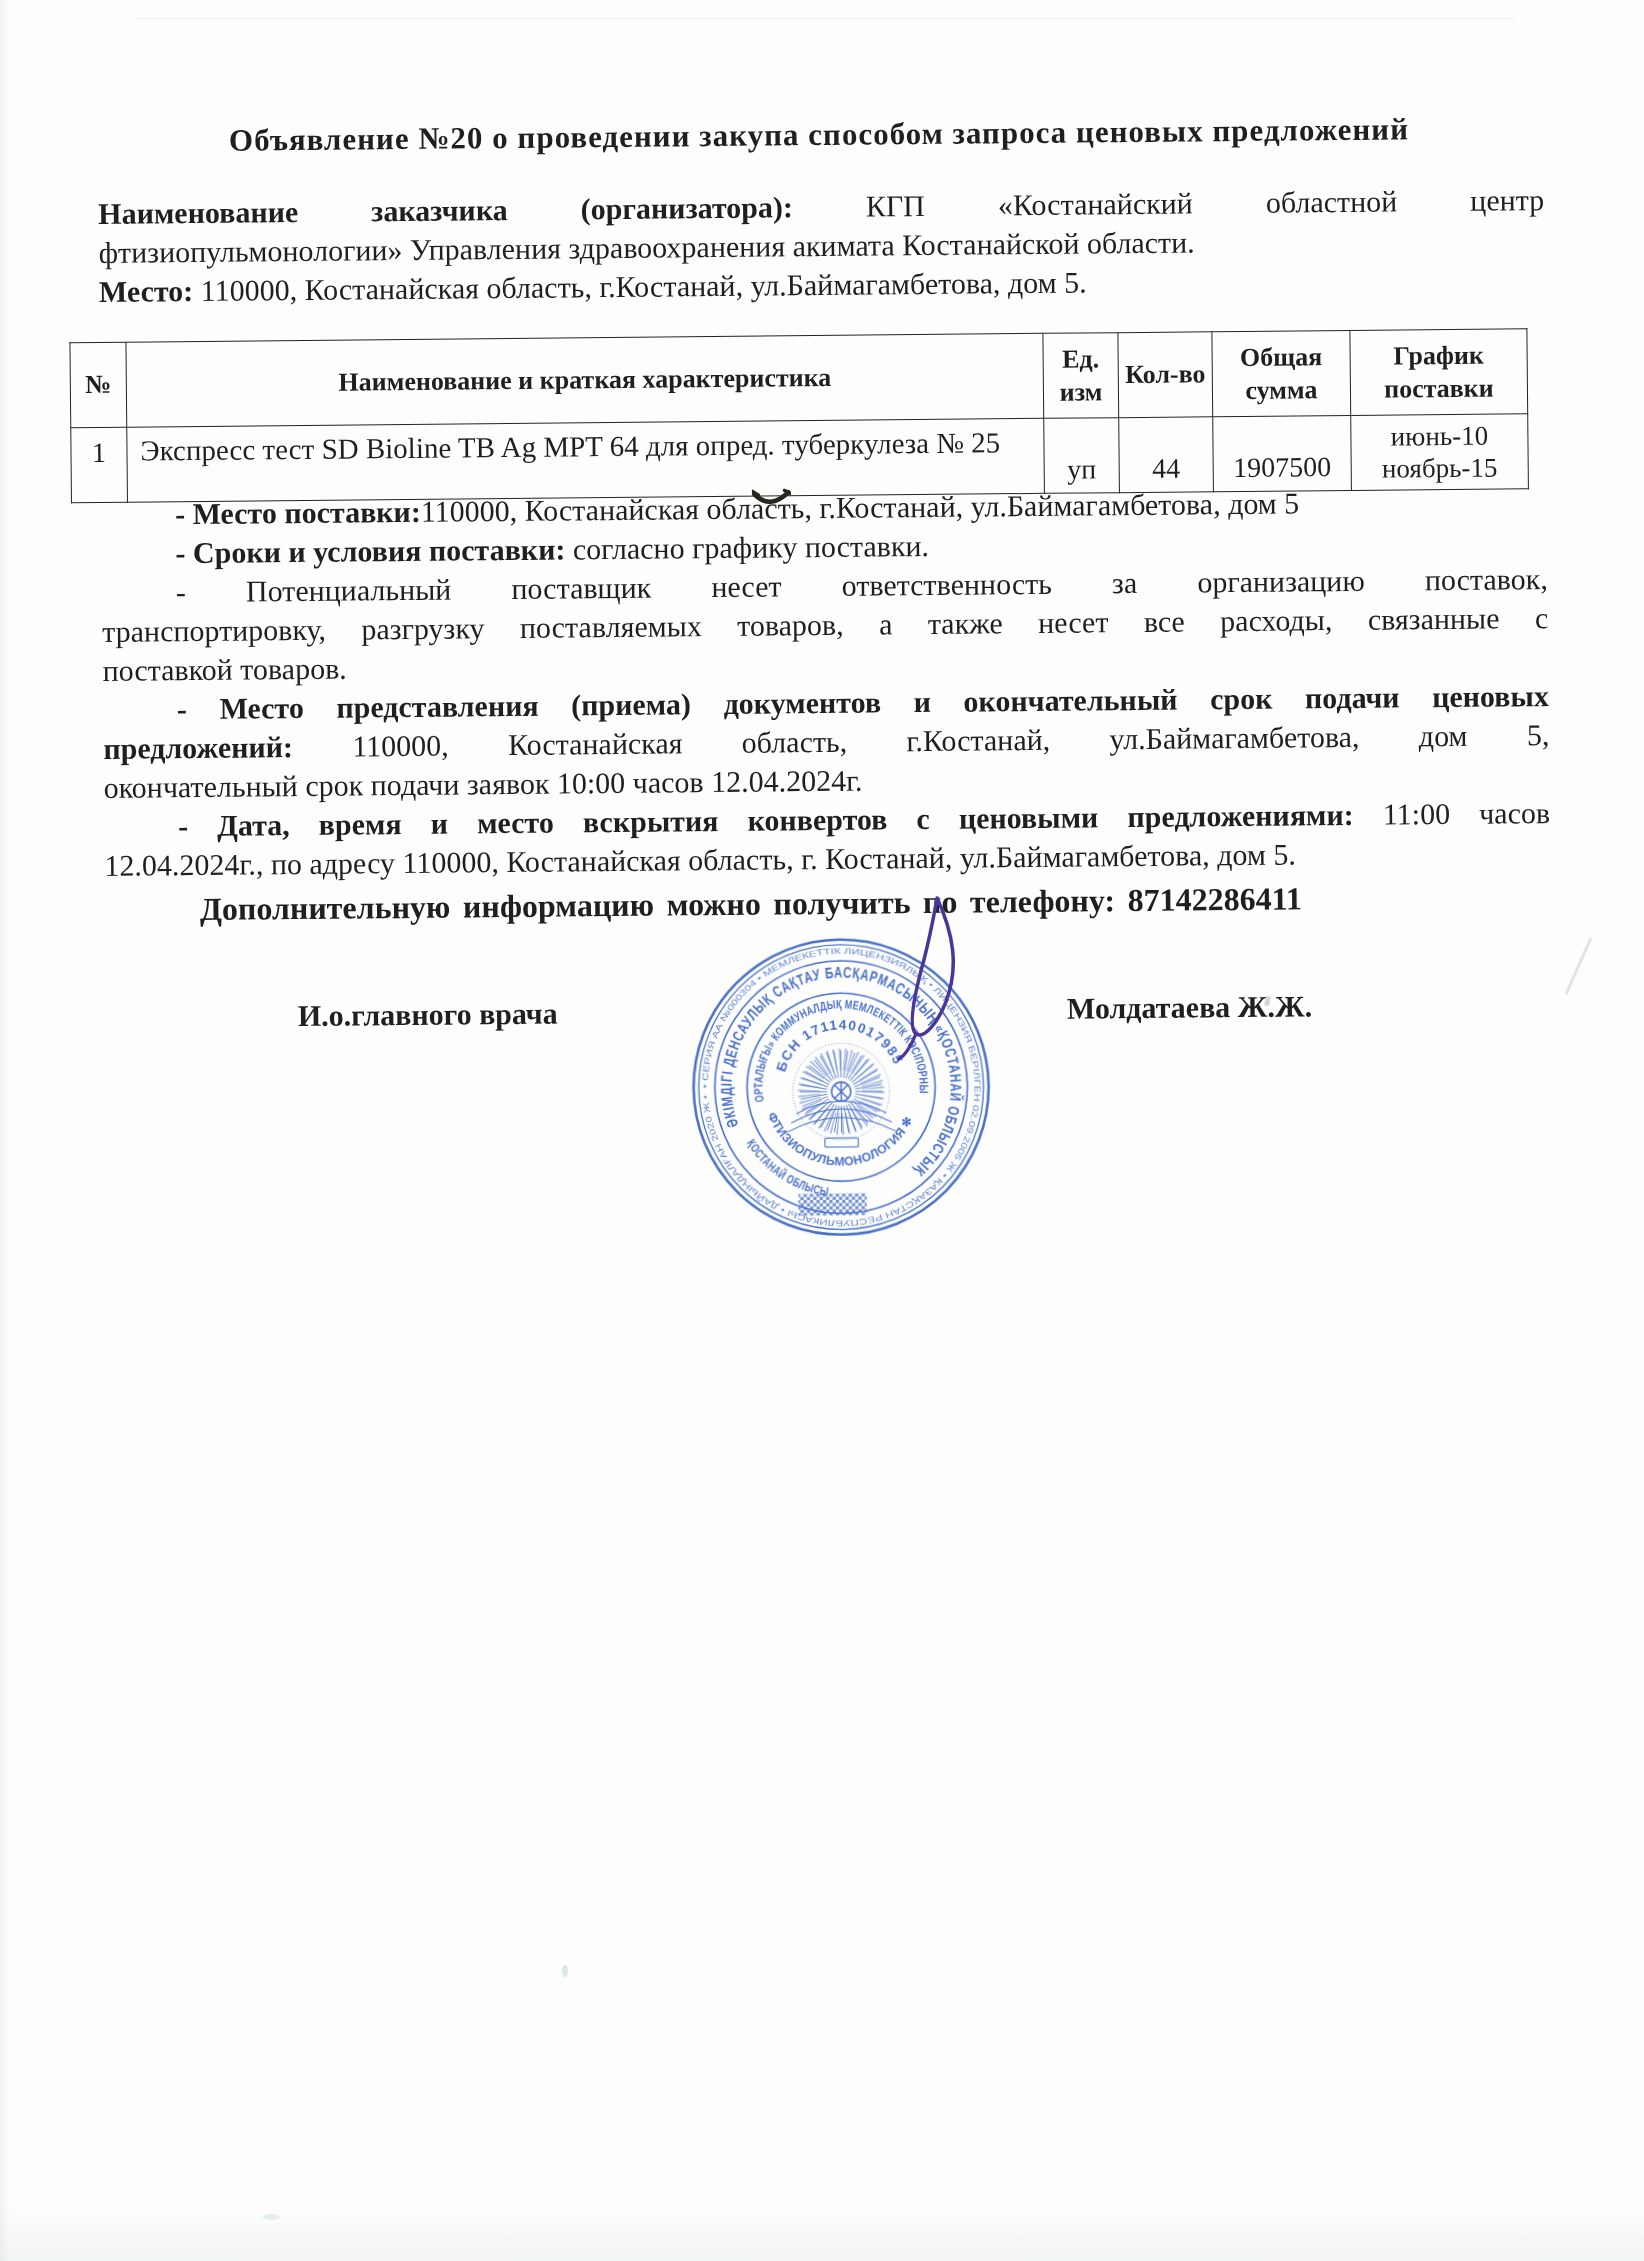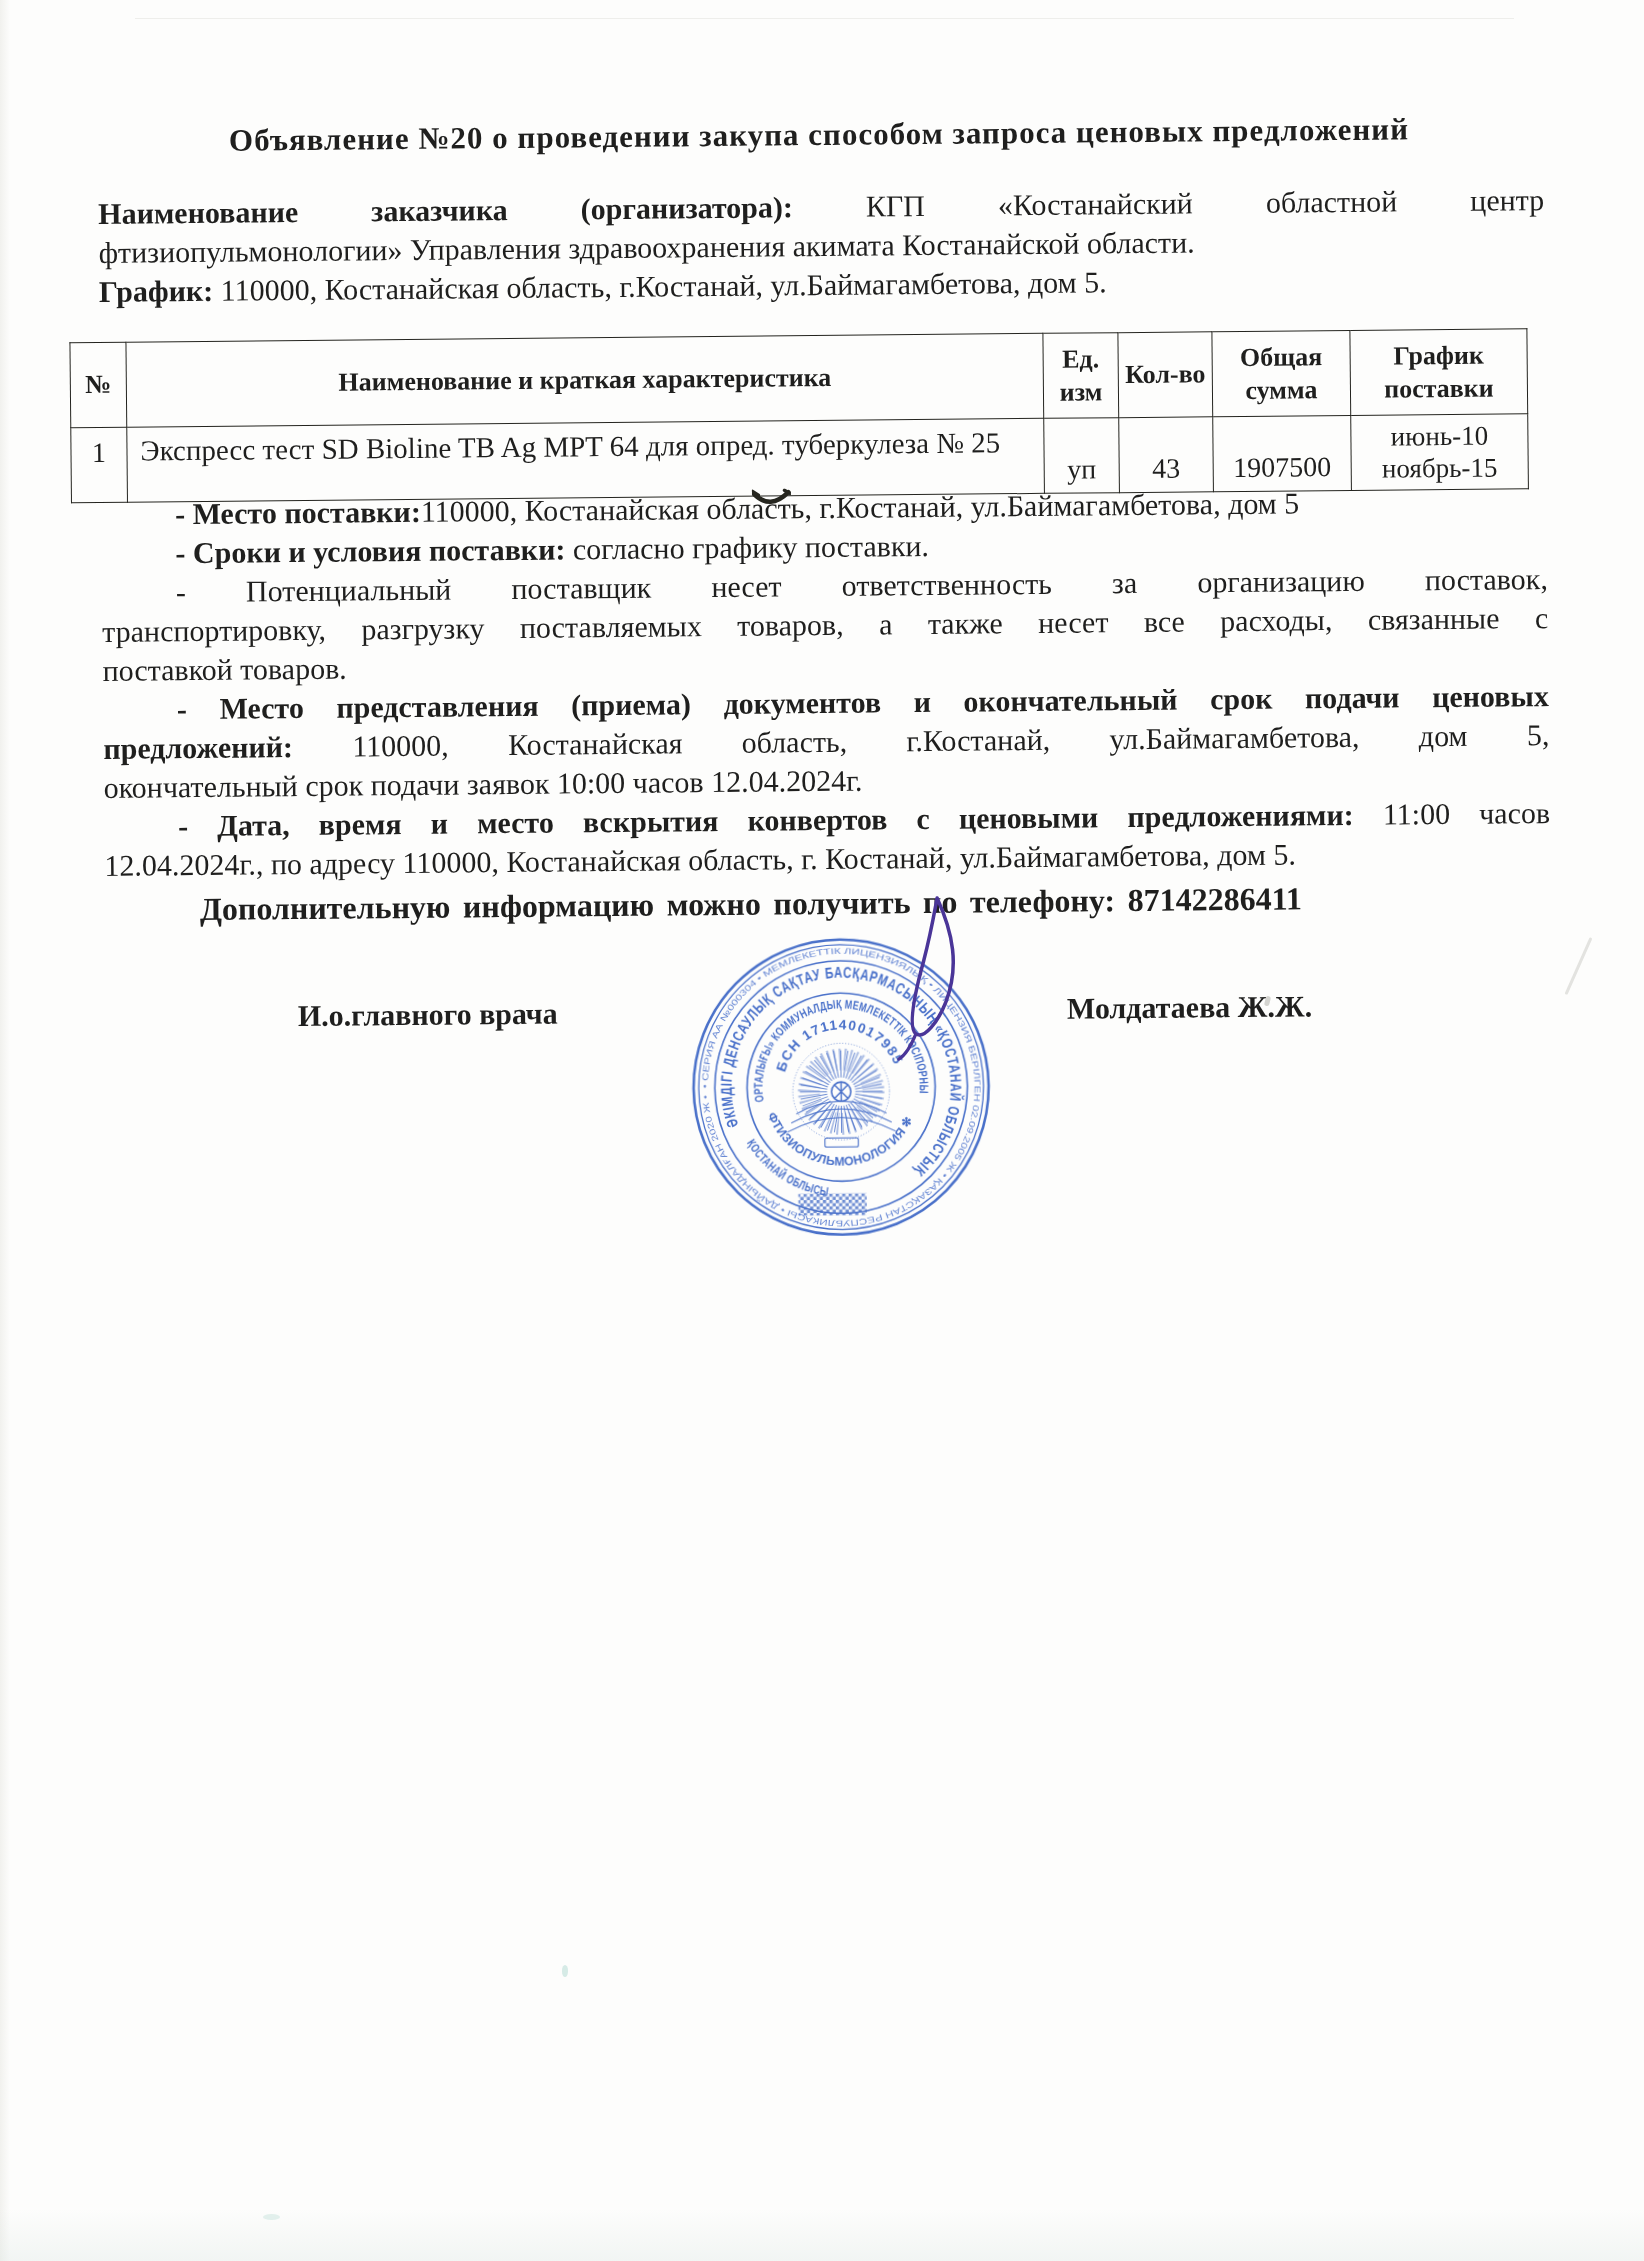--- a/index.html
+++ b/index.html
@@ -105,21 +105,21 @@
   <div class="doc-title">Объявление №20 о проведении закупа способом запроса ценовых предложений</div>
 
   <div class="para intro-block">
     <div class="line just">
       <span class="b">Наименование заказчика (организатора):</span><span> КГП «Костанайский областной центр</span>
     </div>
     <div class="line">
       <span>фтизиопульмонологии» Управления здравоохранения акимата Костанайской области.</span>
     </div>
     <div class="line">
-      <span class="b">График:</span><span> 110000, Костанайская область, г.Костанай, ул.Баймагамбетова, дом 5.</span>
+      <span class="b">Место:</span><span> 110000, Костанайская область, г.Костанай, ул.Баймагамбетова, дом 5.</span>
     </div>
   </div>
 
   <table class="goods-table">
     <colgroup>
       <col style="width:56px">
         <col style="width:917px">
         <col style="width:75px">
       <col style="width:94px">
         <col style="width:138px">
@@ -131,21 +131,21 @@
       <th>Наименование и краткая характеристика</th>
       <th>Ед. изм</th>
       <th>Кол-во</th>
       <th>Общая сумма</th>
       <th>График поставки</th>
     </tr>
     <tr>
       <td class="c-num">1</td>
       <td class="c-name">Экспресс тест SD Bioline TB Ag MPT 64 для опред. туберкулеза № 25</td>
       <td class="c-unit">уп</td>
-      <td class="c-qty">43</td>
+      <td class="c-qty">44</td>
       <td class="c-sum">1907500</td>
       <td class="c-sched">
         <span>июнь-10</span>
         <span>ноябрь-15</span>
       </td>
     </tr>
   </tbody>
     </table>
 
   <div class="para terms-block">

